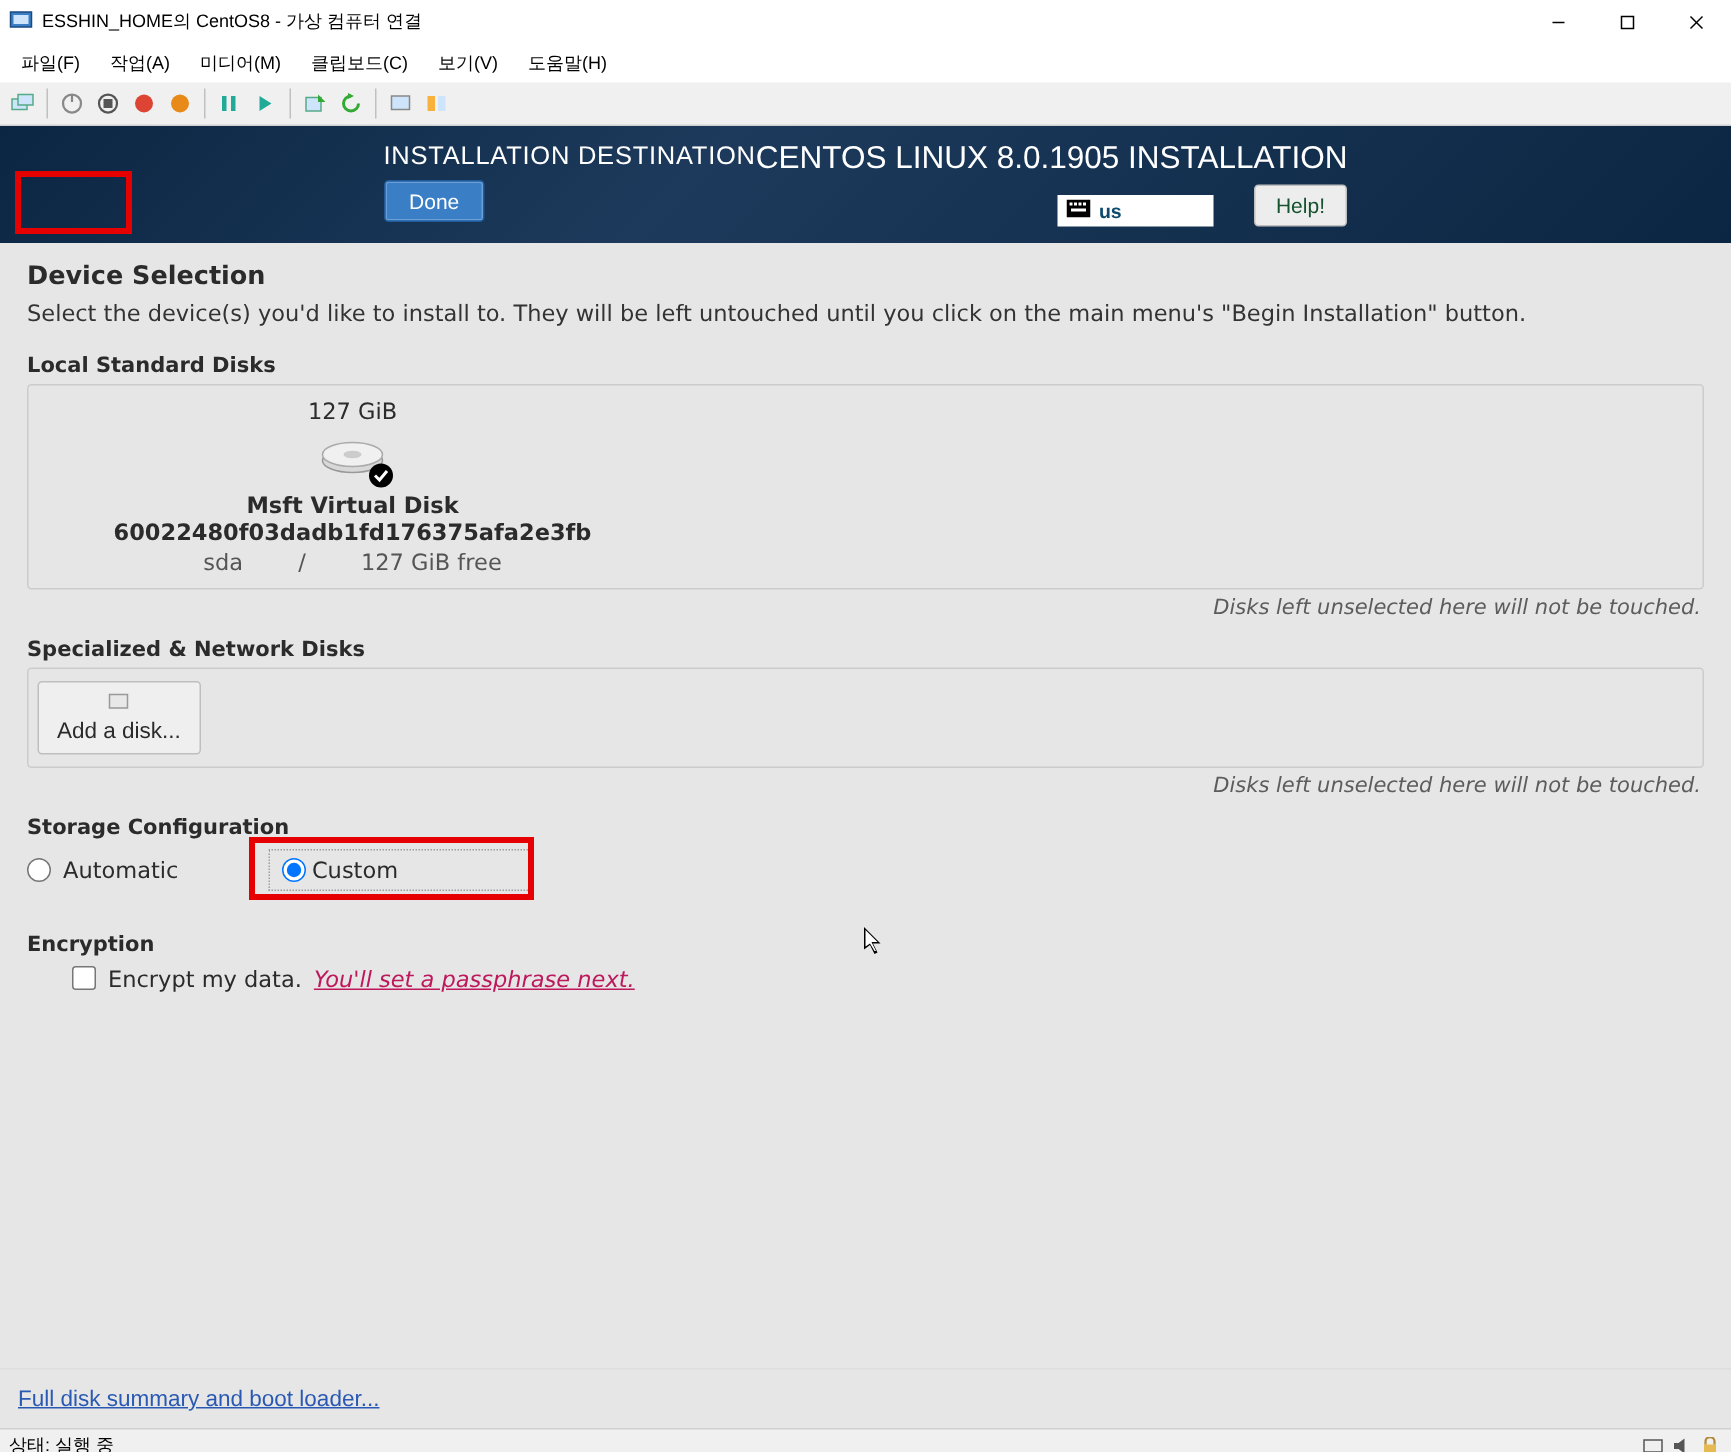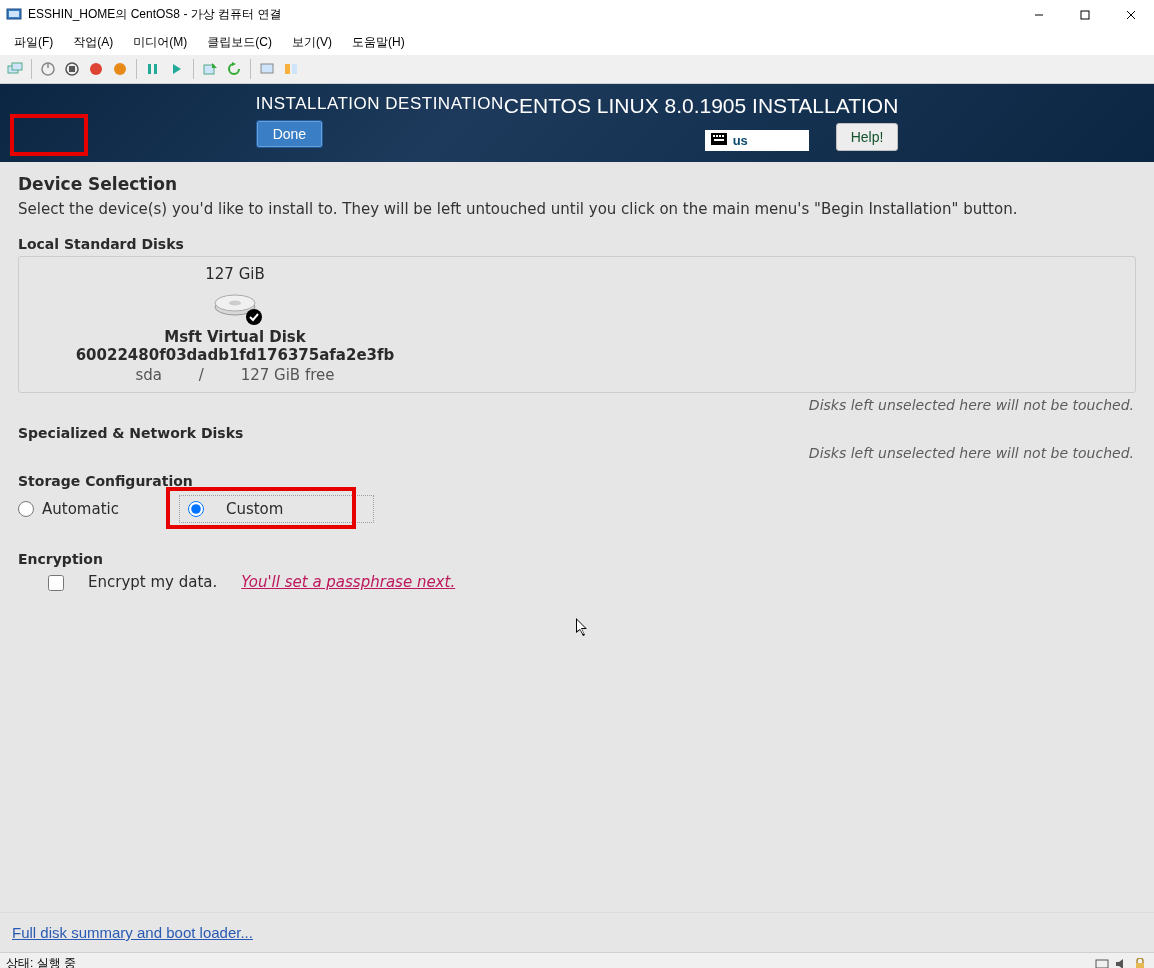--- a/index.html
+++ b/index.html
@@ -16,21 +16,21 @@
 
 .titlebar {
   height: 30px;
   background: #fff;
   border-bottom: 1px solid #fff;
   display: flex;
   align-items: center;
   justify-content: space-between;
   padding: 0 0 0 6px;
 }
-.titlebar .left { display: flex; align-items: center; gap: 6px; }
+.titlebar .left { display: flex; gap: 6px; }
 .titlebar .app-icon { width: 16px; height: 16px; }
 .titlebar .title { font-size: 12px; color: #000; }
 .window-controls { display: flex; }
 .window-controls div {
   width: 46px; height: 30px;
   display: flex; align-items: center; justify-content: center;
   font-family: "Segoe MDL2 Assets", sans-serif;
   font-size: 10px;
 }
 
@@ -162,33 +162,33 @@
   border: 1px solid #ccc;
   border-radius: 3px;
   padding: 8px 6px;
   min-height: 52px;
 }
 
 .radio-row { display:flex; gap: 60px; align-items:center; margin-top:6px; position: relative;}
 .radio-item { display:flex; align-items:center; gap:8px; font-size:15px; color:#2b2b2b; }
 .radio-item input[type=radio] { width:16px; height:16px; }
 .custom-wrap {
-  display:flex; gap:22px;
+  display:flex; gap:4px;
   border:1px dotted #9e9e9e;
   padding: 4px 90px 4px 8px;
 }
 .red-box-custom {
   position:absolute;
   left:148px; top:-8px;
   width:190px; height:42px;
   border:4px solid #e60000;
   pointer-events:none;
 }
 
-.check-row { display:flex; align-items:flex-end; gap:24px; font-size:15px; color:#2b2b2b; margin-top:6px;padding-left:30px;}
+.check-row { display:flex; align-items:flex-start; gap:8px; font-size:15px; color:#2b2b2b; margin-top:6px;padding-left:30px;}
 .check-row .hint { font-style: italic; color:#be185d;text-decoration:underline; }
 
 
 .cursor {
   position:absolute;
   left:576px; top:456px;
   width:14px; height:20px;
   pointer-events:none;
 }
 
@@ -379,20 +379,28 @@
         <div class="disk-sub">
           <span>sda</span>
           <span>/</span>
           <span>127 GiB free</span>
         </div>
       </div>
     </div>
     <div class="hint-right">Disks left unselected here will not be touched.</div>
 
     <div class="subheader">Specialized &amp; Network Disks</div>
+    <div class="add-disk-box">
+      <button class="add-disk-btn">
+        <span><svg width="16" height="14">
+              <rect x="2" y="2" width="12" height="9" fill="#e8e8e8" stroke="#999"></rect>
+            </svg></span>
+        <span>Add a disk...</span>
+      </button>
+    </div>
     <div class="hint-right">Disks left unselected here will not be touched.</div>
 
     <div class="subheader" style="margin-top:4px">Storage Configuration</div>
     <div class="radio-row">
       <label class="radio-item">
         <input type="radio" name="storage" style="">
         <span>Automatic</span>
       </label>
       <label class="radio-item custom-wrap">
         <input type="radio" name="storage" checked="" style="">

